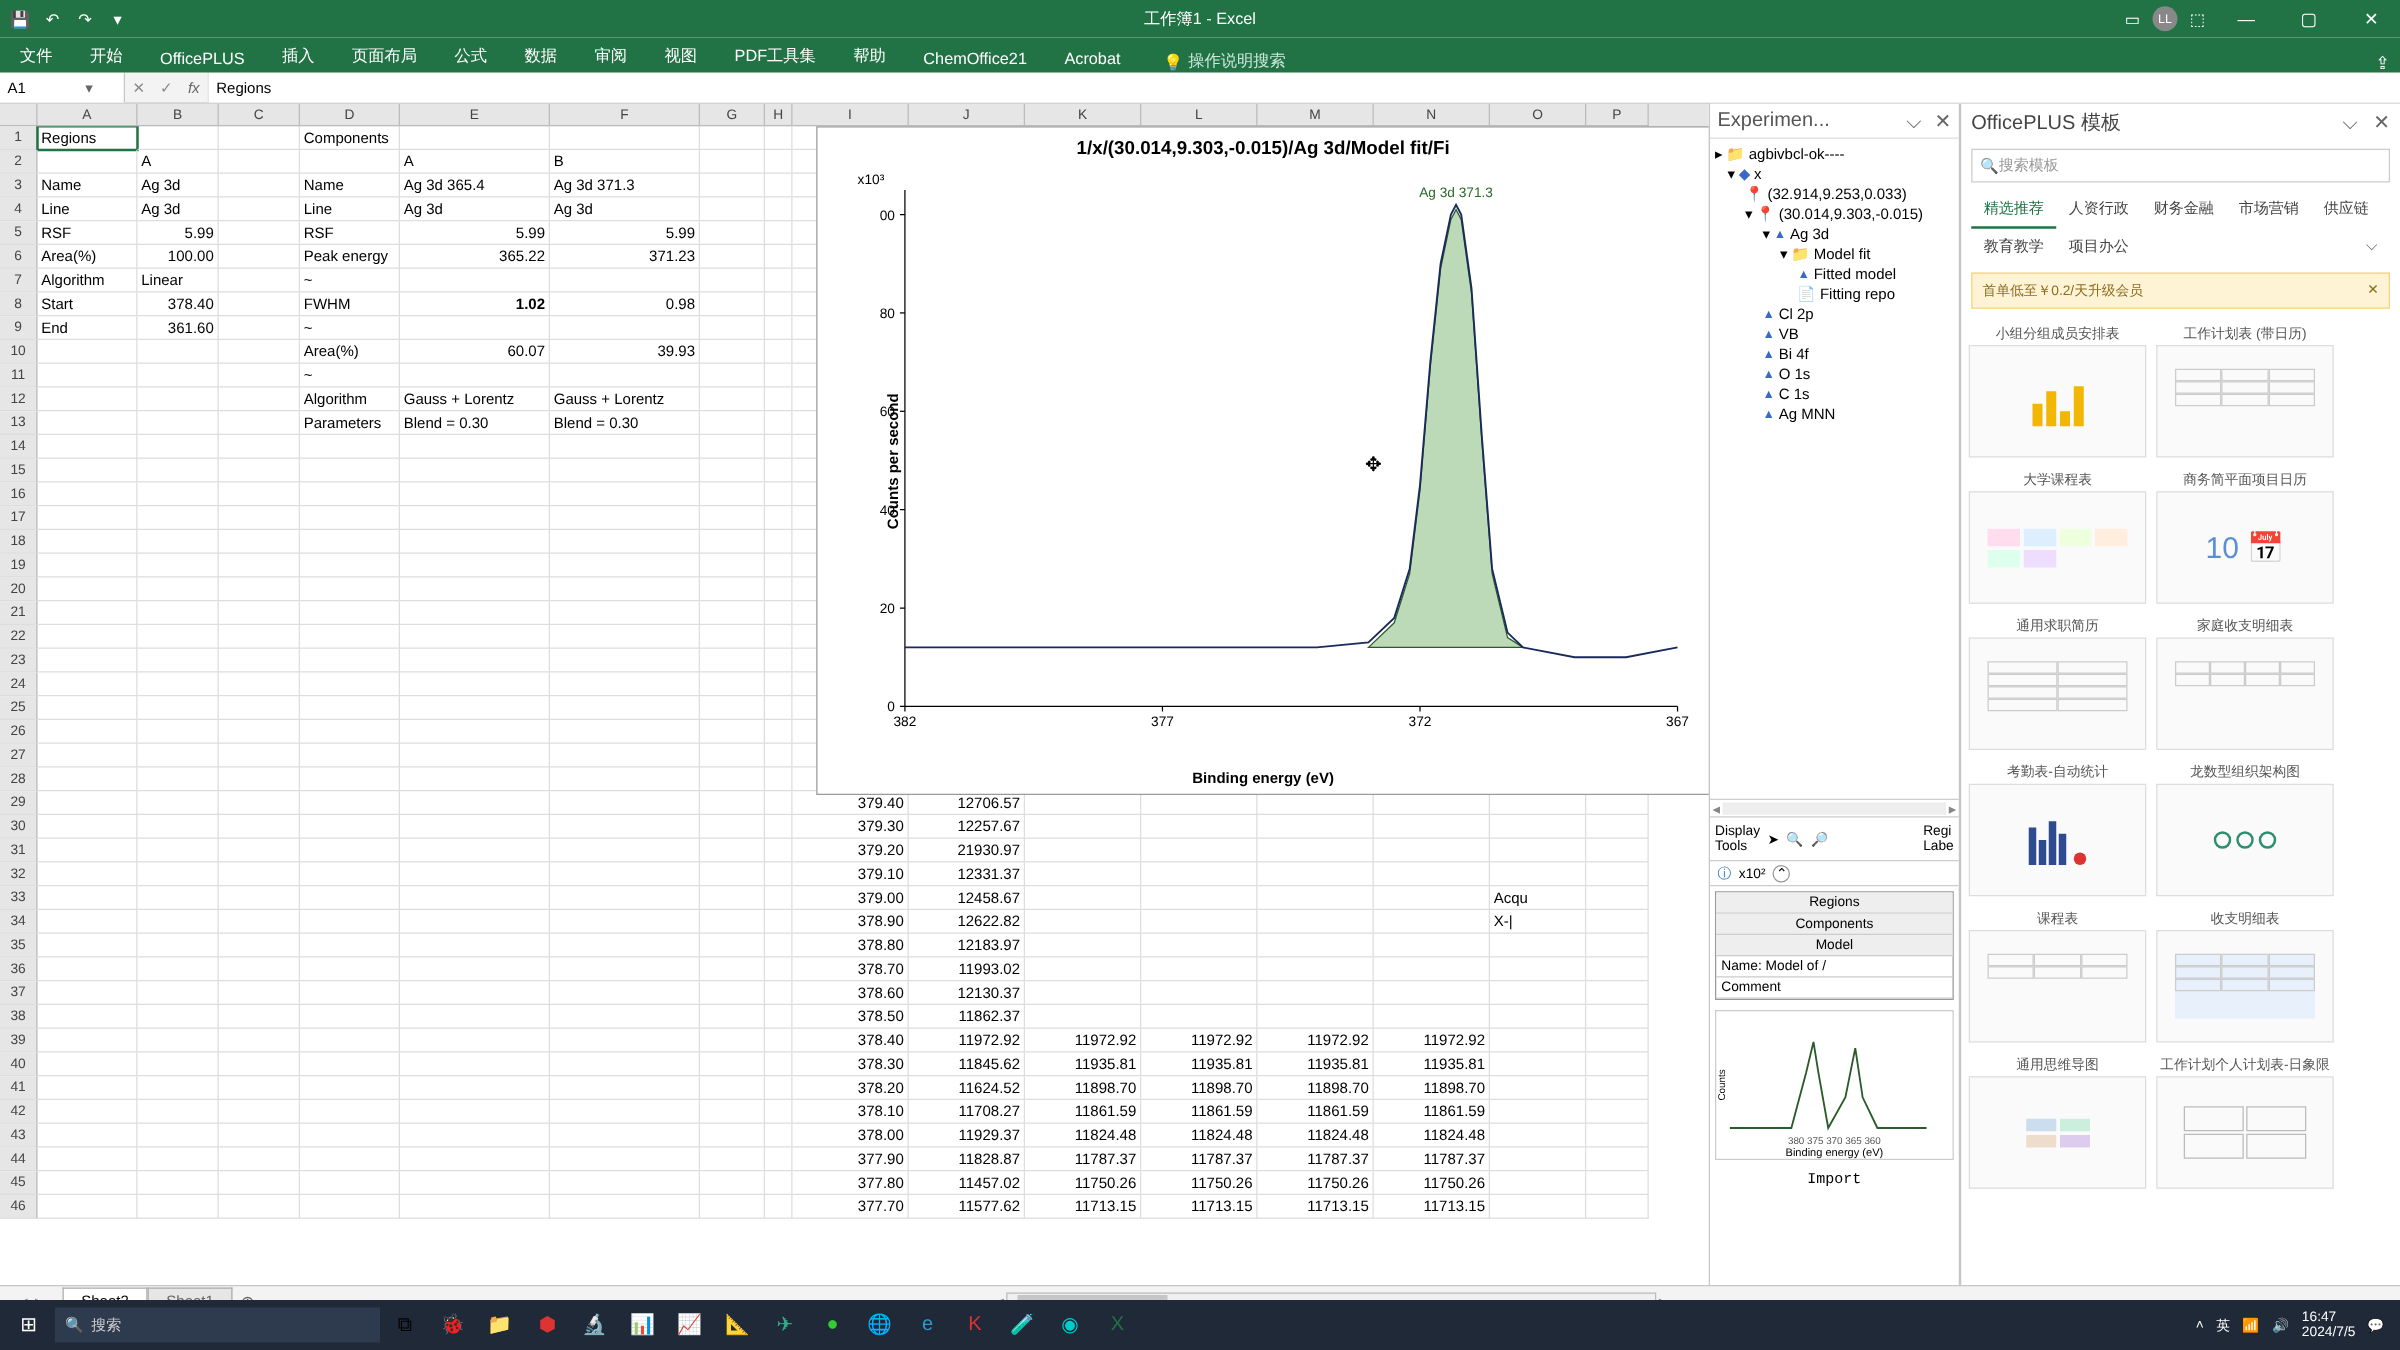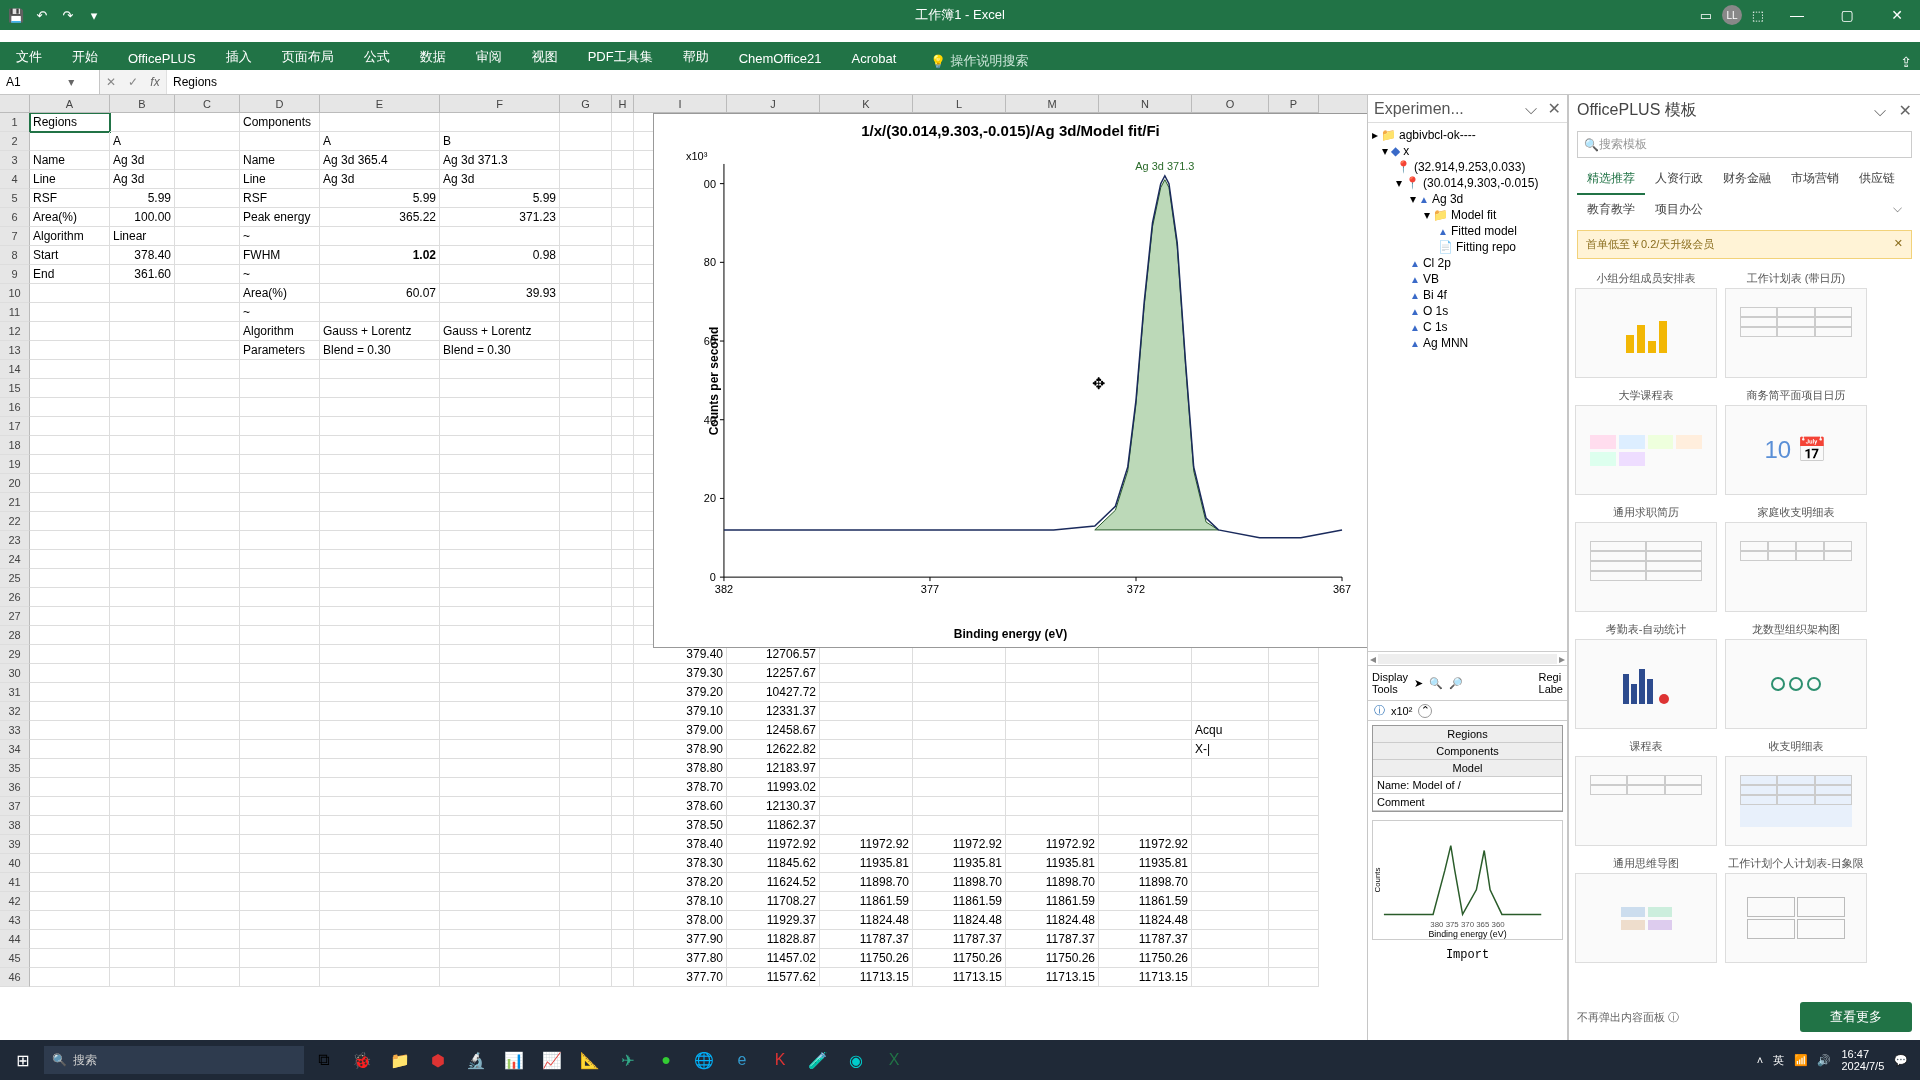--- a/index.html
+++ b/index.html
@@ -8,21 +8,21 @@
 
 .titlebar { height:30px; background:#217346; display:flex; align-items:center; color:#fff; position:relative; }
 .titlebar .qat { display:flex; gap:2px; margin-left:4px; }
 .qat-btn { width:24px; height:24px; display:flex; align-items:center; justify-content:center; color:#fff; font-size:13px; }
 .titlebar .doc-title { position:absolute; left:50%; transform:translateX(-50%); font-size:13px; }
 .titlebar .right { position:absolute; right:0; display:flex; align-items:center; gap:4px; }
 .avatar { width:20px; height:20px; border-radius:50%; background:#888; display:flex; align-items:center; justify-content:center; font-size:10px; }
 .win-btn { width:46px; height:30px; display:flex; align-items:center; justify-content:center; font-size:14px; }
 
 
-.ribbon-tabs { height:28px; background:#217346; display:flex; align-items:flex-end; color:#fff; font-size:13px; padding-left:10px; gap:18px; position:relative;margin-top:12px; }
+.ribbon-tabs { height:28px; background:#217346; display:flex; align-items:flex-end; color:#fff; font-size:13px; padding-left:10px; gap:18px; position:relative; }
 .ribbon-tab { padding:4px 6px; cursor:pointer; }
 .tell-me { margin-left:10px; display:flex; align-items:center; gap:4px; color:#cfe8dc; }
 .ribbon-share { position:absolute; right:8px; color:#fff; font-size:14px; }
 
 
 .formula-row { height:25px; border-bottom:1px solid #c6c6c6; display:flex; align-items:center; background:#f3f3f3; }
 .name-box { width:100px; height:100%; border-right:1px solid #c6c6c6; display:flex; align-items:center; padding:0 6px; background:#fff; justify-content:space-between; }
 .name-box span { flex:1; }
 .nb-dd { width:10px; text-align:center; color:#666; }
 .fb-btn { width:22px; text-align:center; color:#888; }
@@ -766,21 +766,21 @@
           <div class="rh">31</div>
           <div class="cell" style="width: 80px;"></div>
           <div class="cell" style="width: 65px;"></div>
           <div class="cell" style="width: 65px;"></div>
           <div class="cell" style="width: 80px;"></div>
           <div class="cell" style="width: 120px;"></div>
           <div class="cell" style="width: 120px;"></div>
           <div class="cell" style="width: 52px;"></div>
           <div class="cell" style="width: 22px;"></div>
           <div class="cell r" style="width: 93px;">379.20</div>
-          <div class="cell r" style="width: 93px;">10427.72</div>
+          <div class="cell r" style="width: 93px;">21930.97</div>
           <div class="cell" style="width: 93px;"></div>
           <div class="cell" style="width: 93px;"></div>
           <div class="cell" style="width: 93px;"></div>
           <div class="cell" style="width: 93px;"></div>
           <div class="cell" style="width: 77px;"></div>
           <div class="cell" style="width: 50px;"></div>
         </div>
         <div class="row">
           <div class="rh">32</div>
           <div class="cell" style="width: 80px;"></div>
@@ -1418,27 +1418,20 @@
           <div class="op-thumb">
             <div style="display:grid;grid-template-columns:1fr 1fr;gap:2px;width:70%;">
               <div style="height:20px;border:1px solid #bbb;"></div>
               <div style="height:20px;border:1px solid #bbb;"></div>
               <div style="height:20px;border:1px solid #bbb;"></div>
               <div style="height:20px;border:1px solid #bbb;"></div>
             </div>
           </div>
         </div>
       </div>
-    <div class="op-footer">
-      <span style="font-size:11px;color:#666;">
-        <span>不再弹出内容面板</span>
-        <span> ⓘ</span>
-      </span>
-      <div class="op-more-btn">查看更多</div>
-    </div>
   </div>
 
 </div>
 
 <div class="sheet-tabs">
   <div class="st-nav">
     <span>◂</span>
     <span>▸</span>
   </div>
   <div class="st-tab">Sheet2</div>

